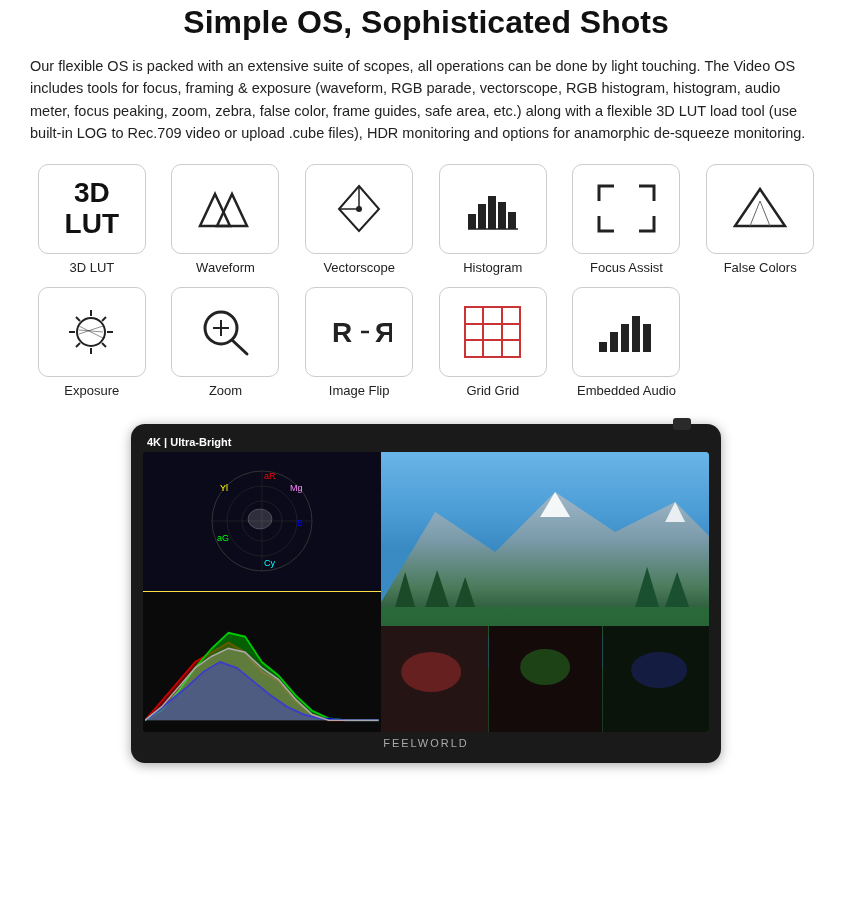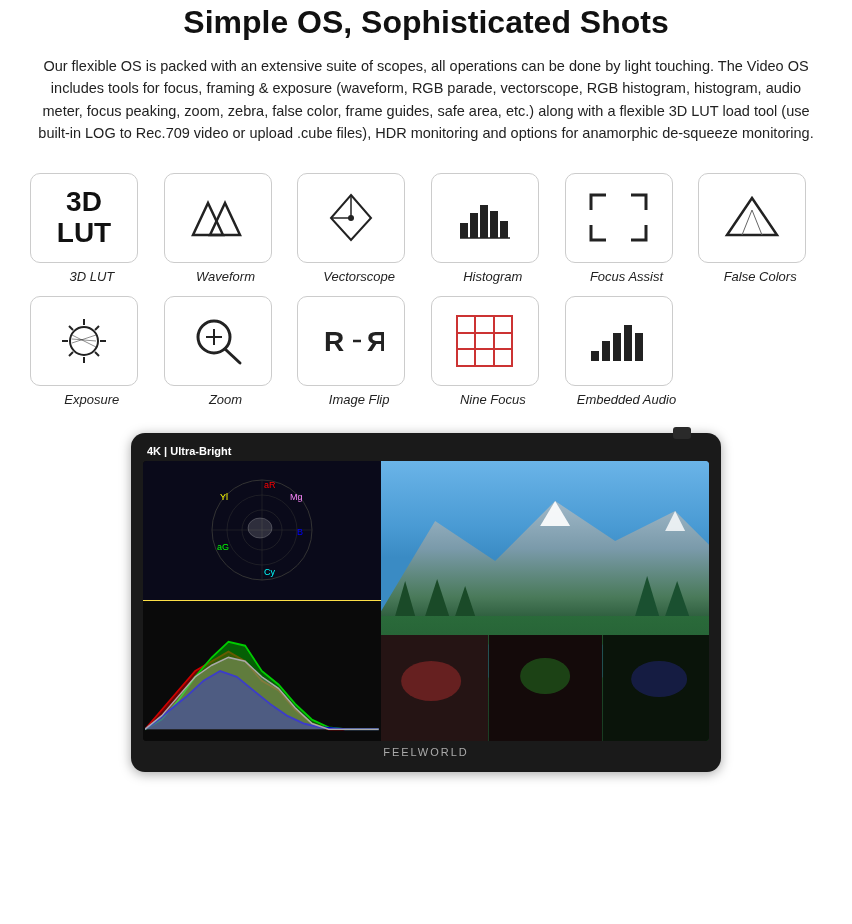--- a/index.html
+++ b/index.html
@@ -15,54 +15,53 @@
       padding: 4px 30px 10px 30px;
     }
     .main-title {
       text-align: center;
       font-size: 32px;
       font-weight: bold;
       margin-bottom: 14px;
       color: #111;
     }
     .description {
-      text-align: center;
       font-size: 14.5px;
       line-height: 1.55;
       color: #222;
-      margin-bottom: 28px;
+      margin-bottom: 19px;
     }
     .icon-grid {
       display: grid;
       grid-template-columns: repeat(6, 1fr);
       gap: 10px;
       margin-bottom: 24px;
     }
     .icon-cell {
       display: flex;
       flex-direction: column;
+      align-items: center;
       gap: 6px;
     }
     .icon-box {
       width: 108px;
       height: 90px;
       border: 1.5px solid #ccc;
       border-radius: 10px;
       display: flex;
       align-items: center;
       justify-content: center;
       background: #fff;
       overflow: hidden;
     }
     .icon-label {
       text-align: center;
       font-size: 13px;
       color: #222;
       line-height: 1.3;
-      font-style: italic;
     }
     .icon-3dlut {
       font-size: 28px;
       font-weight: bold;
       color: #111;
       text-align: center;
       line-height: 1.1;
     }
     
     .monitor-section {
@@ -289,21 +288,21 @@
       <div class="icon-box">
         <svg width="65" height="60" viewBox="0 0 65 60">
 
           <rect x="5" y="5" width="55" height="50" fill="none" stroke="#cc3333" stroke-width="2"></rect>
           <line x1="23" y1="5" x2="23" y2="55" stroke="#cc3333" stroke-width="2"></line>
           <line x1="42" y1="5" x2="42" y2="55" stroke="#cc3333" stroke-width="2"></line>
           <line x1="5" y1="22" x2="60" y2="22" stroke="#cc3333" stroke-width="2"></line>
           <line x1="5" y1="38" x2="60" y2="38" stroke="#cc3333" stroke-width="2"></line>
         </svg>
       </div>
-      <span class="icon-label">Nine Focus</span>
+      <span class="icon-label">Grid Grid</span>
     </div>
 
     <div class="icon-cell">
       <div class="icon-box">
         <svg width="65" height="55" viewBox="0 0 65 55">
 
           <rect x="5" y="38" width="8" height="10" fill="#222"></rect>
           <rect x="16" y="28" width="8" height="20" fill="#222"></rect>
           <rect x="27" y="20" width="8" height="28" fill="#222"></rect>
           <rect x="38" y="12" width="8" height="36" fill="#222"></rect>

